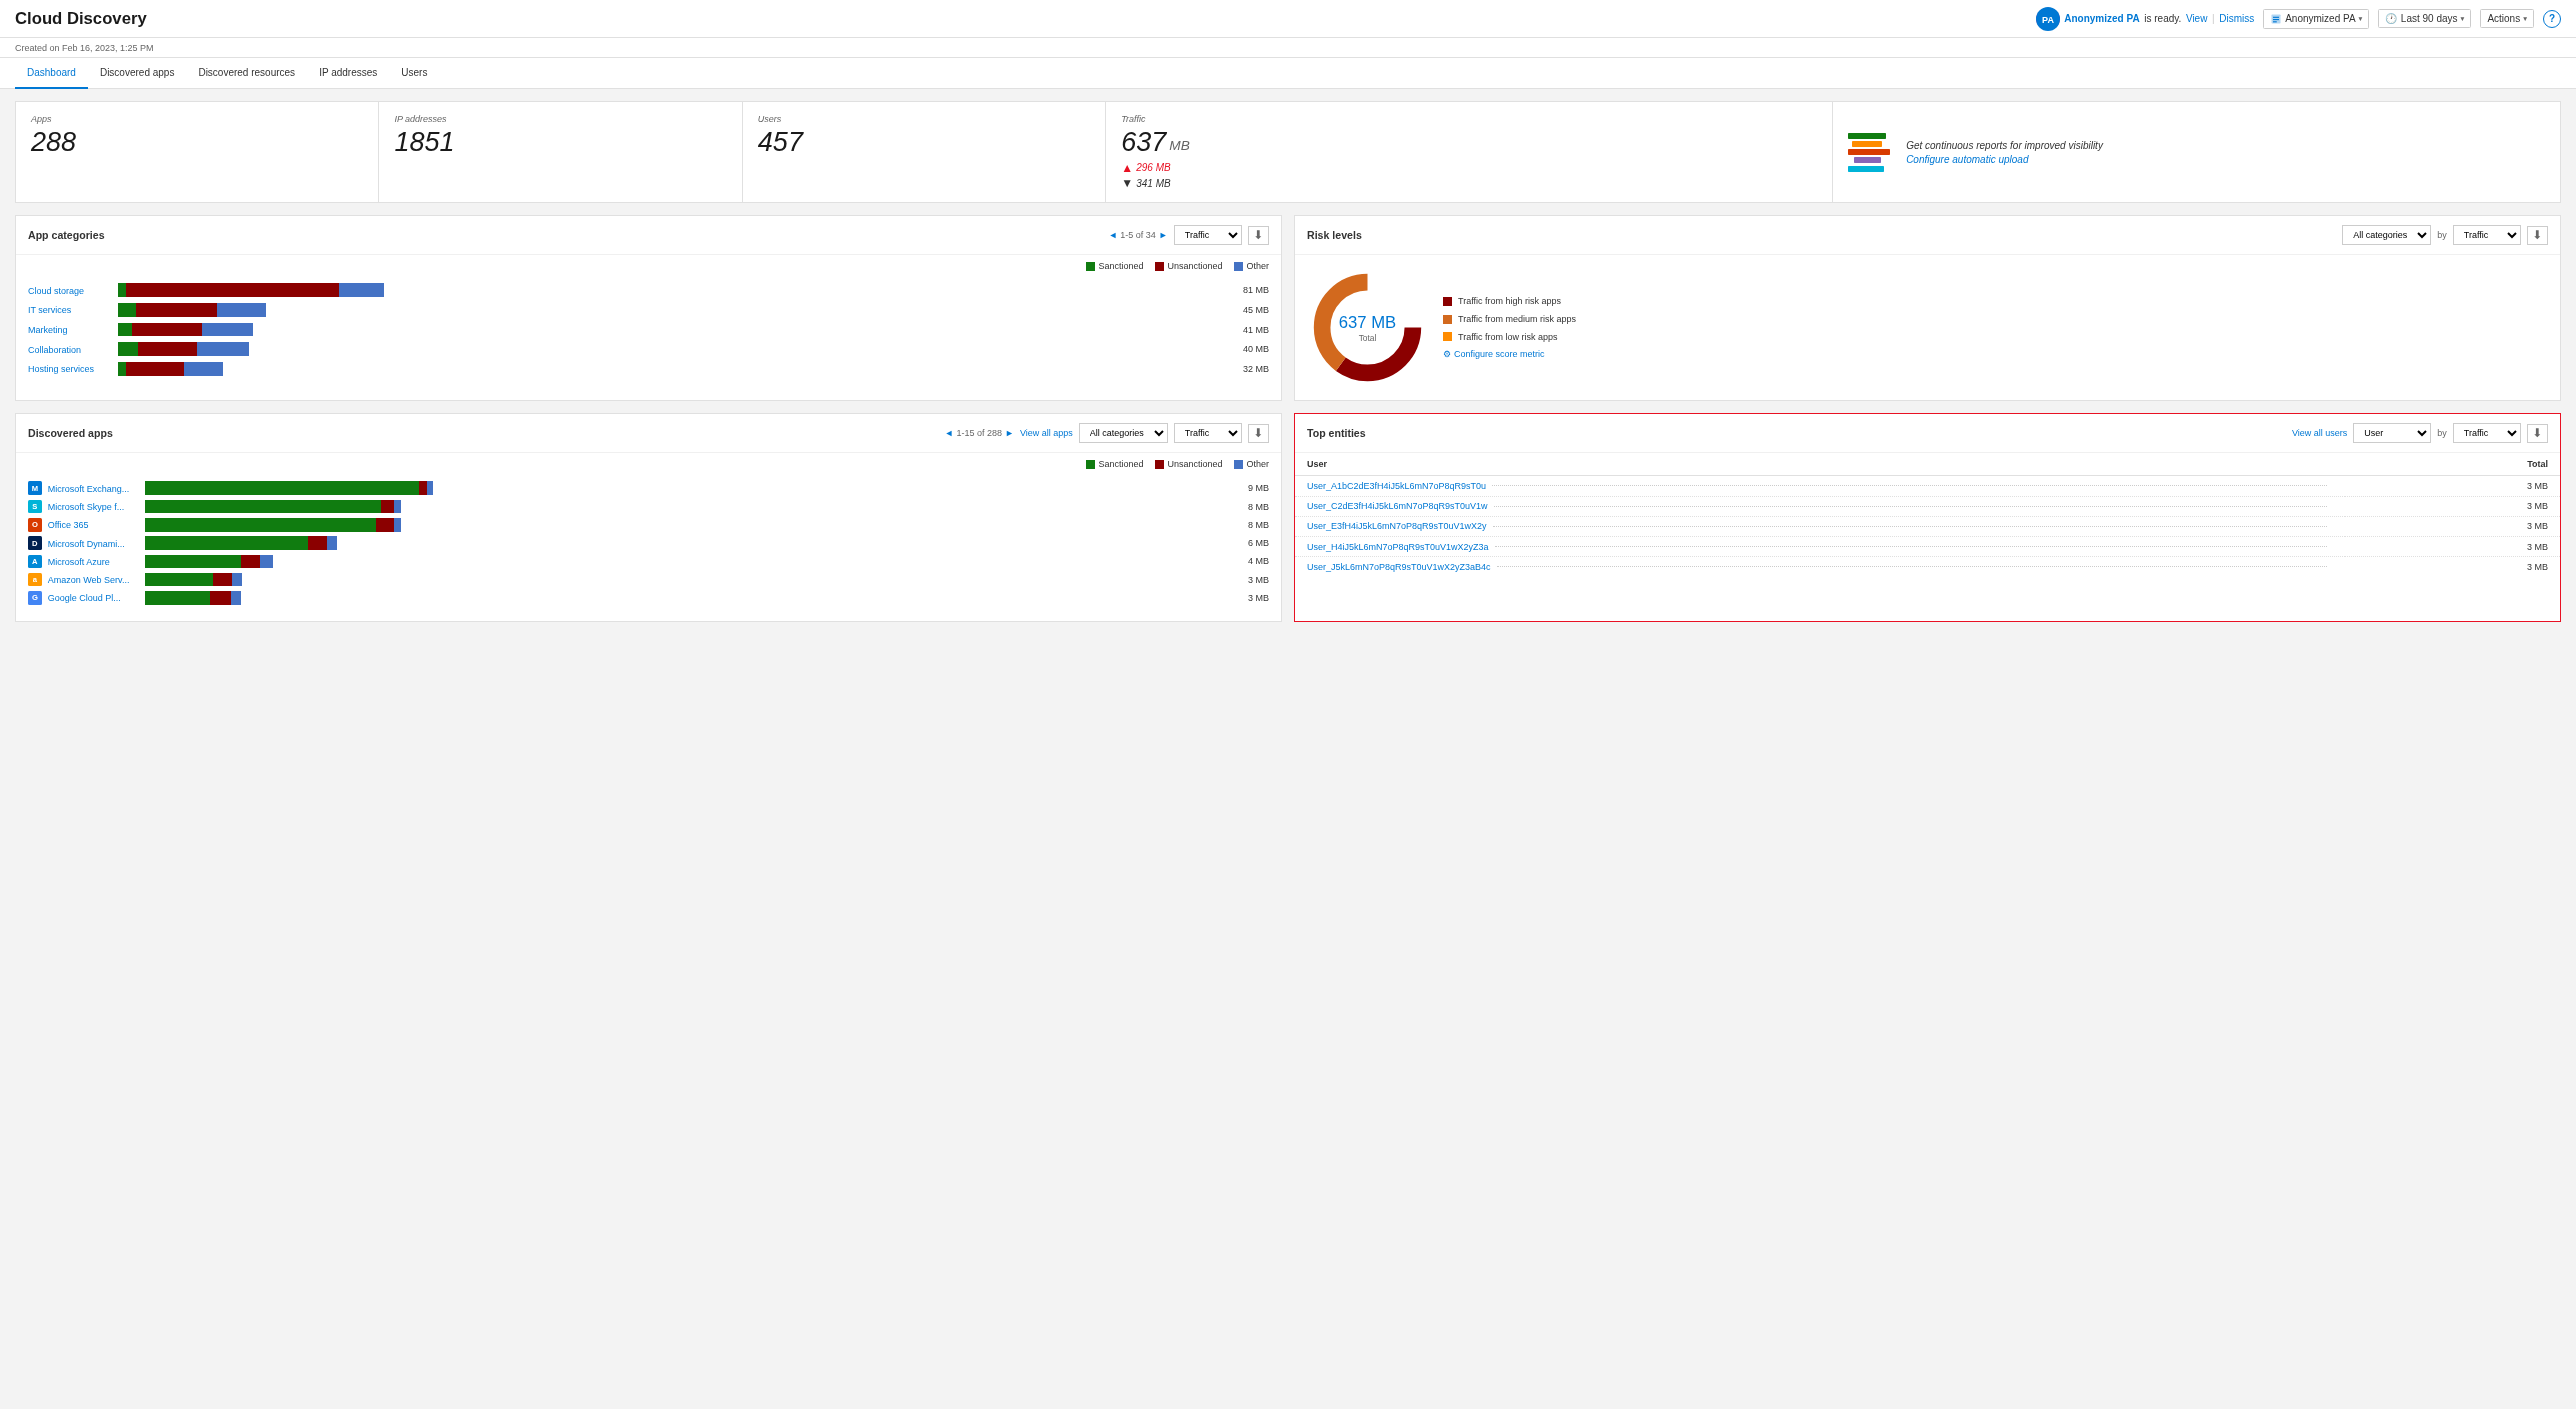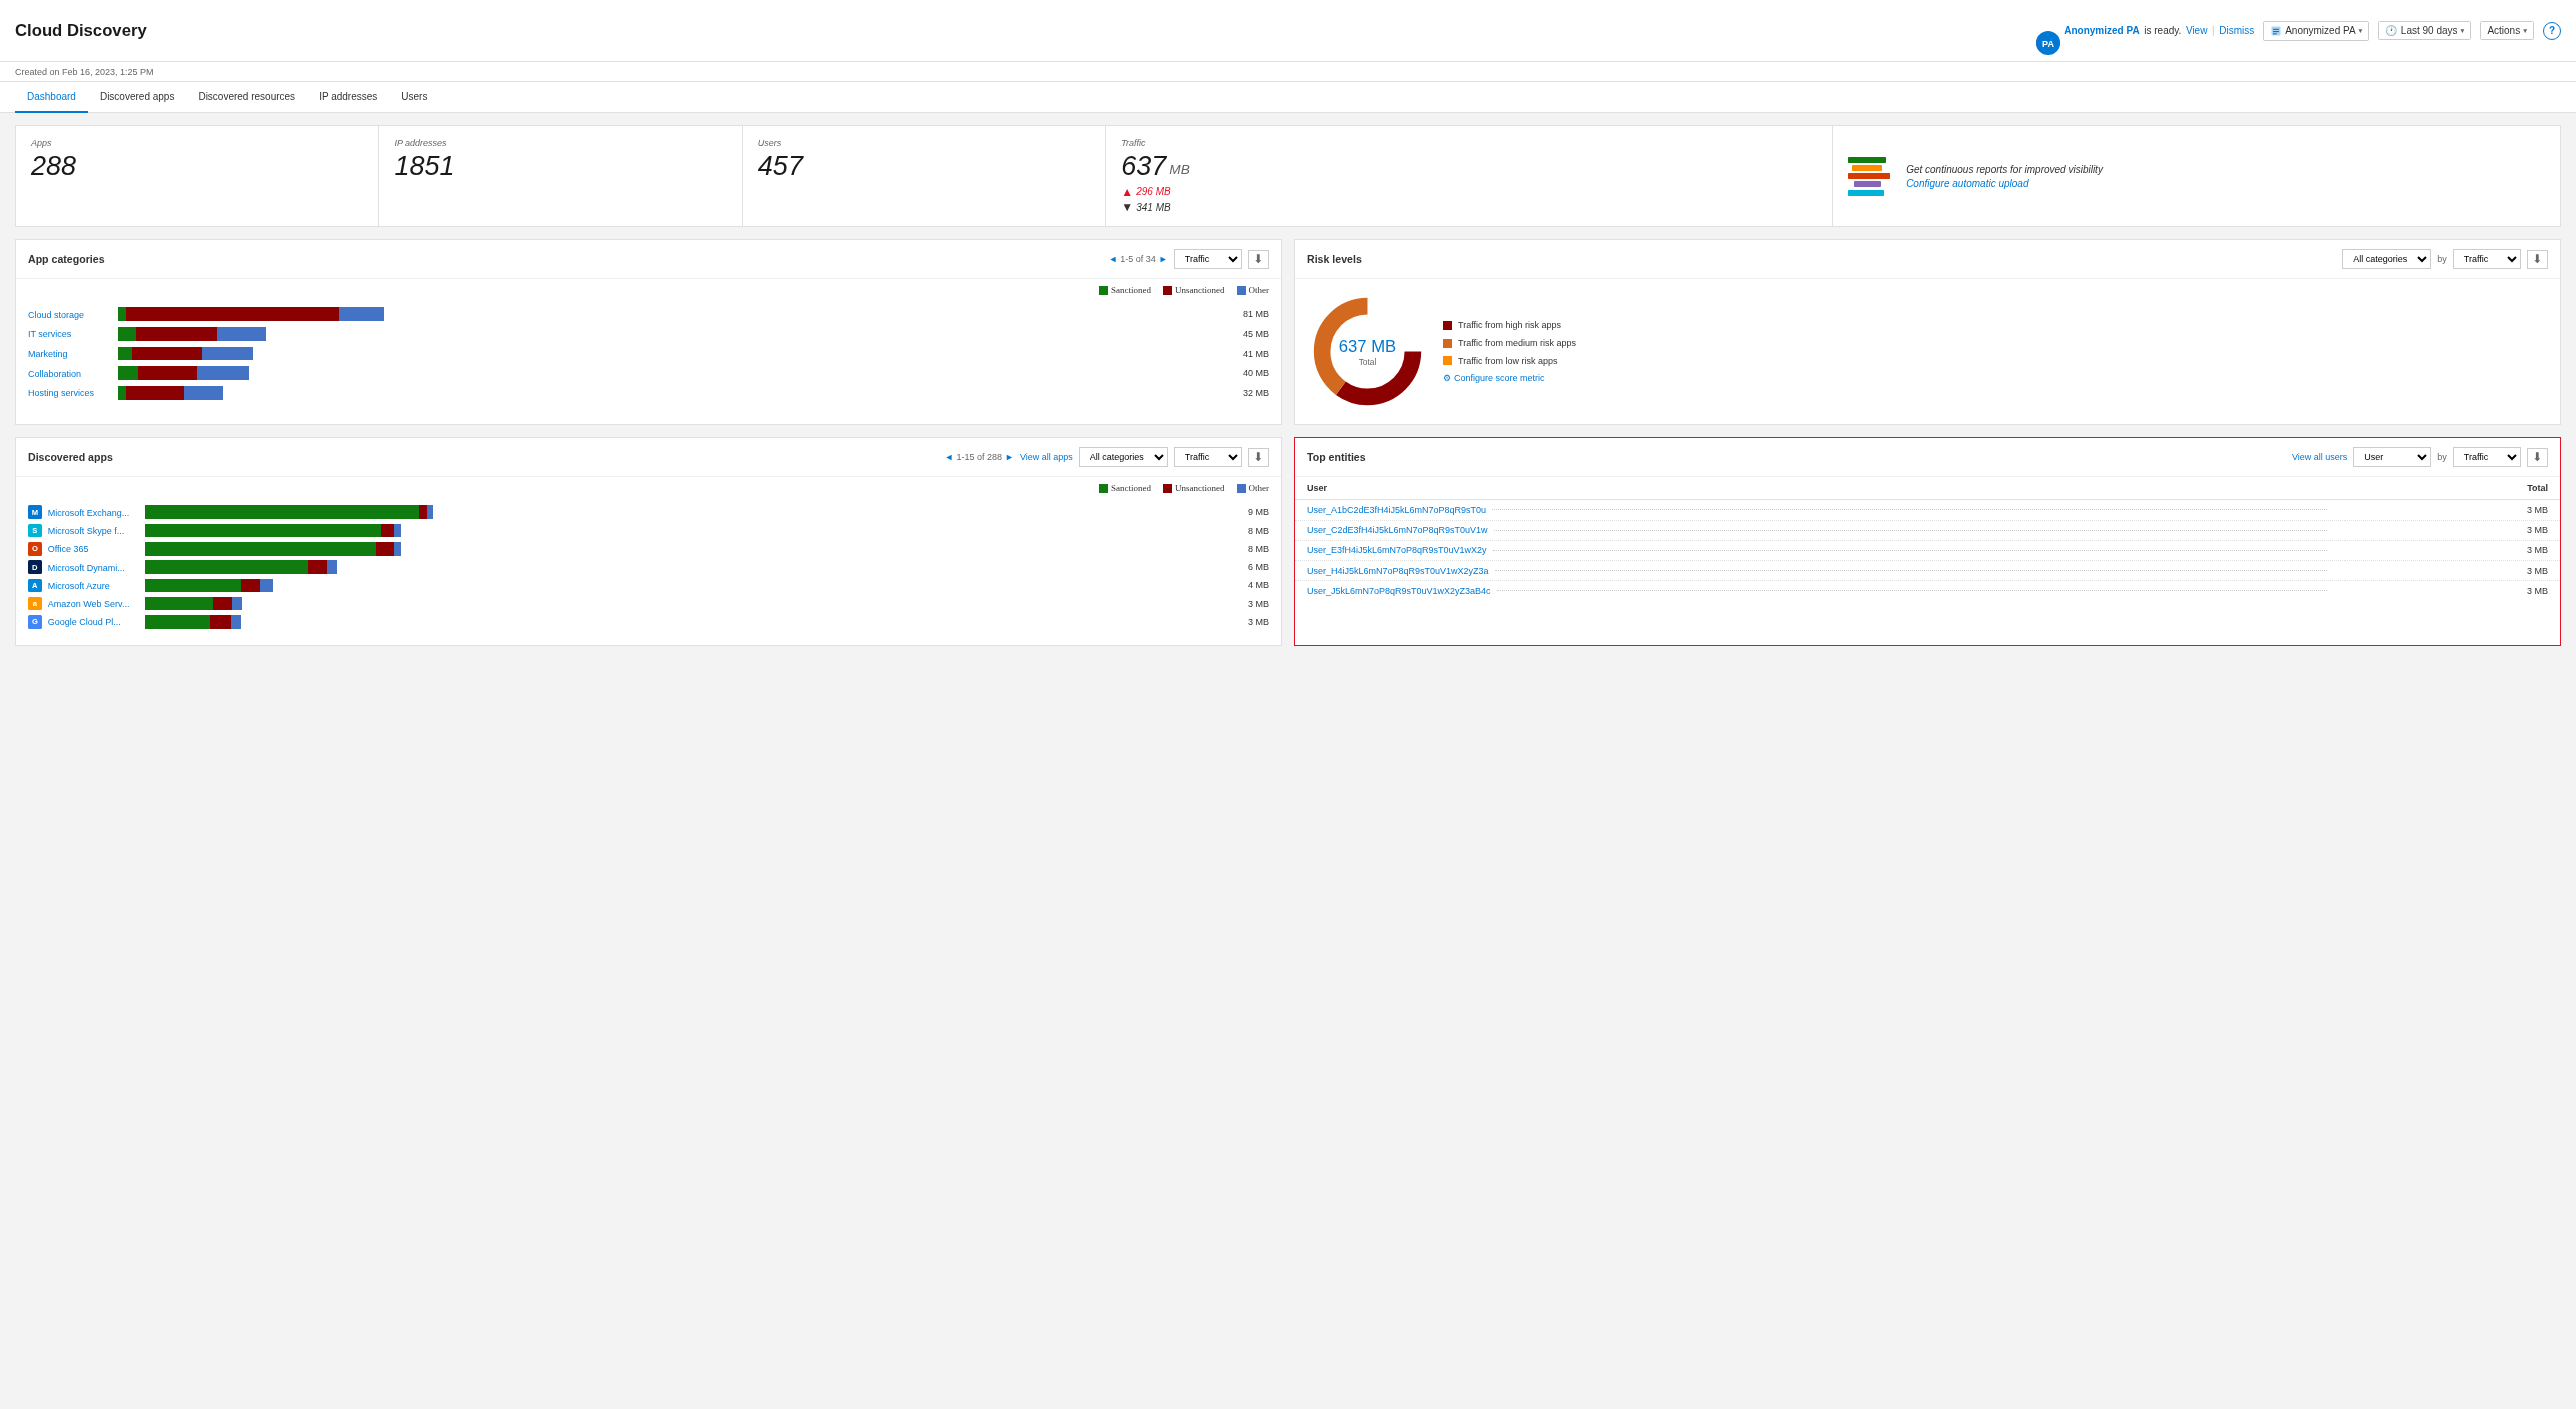--- a/index.html
+++ b/index.html
@@ -2,21 +2,21 @@
 <html style="font-size:12px"><head>
   <meta charset="utf-8">
   <style>
     * { box-sizing: border-box; margin: 0; padding: 0; }
     body { font-family: 'Segoe UI', Arial, sans-serif; font-size: 10px; color: #333; background: #f3f3f3; }
     
     .header { background: #fff; padding: 7.6px 15px; display: flex; align-items: center; justify-content: space-between; border-bottom: 0.8px solid #e0e0e0; }
     .header-title { font-size: 16.7px; font-weight: 700; color: #1a1a1a; }
     .header-right { display: flex; align-items: center; gap: 9px; font-size: 10px; }
     .header-right .ready-badge { display: flex; align-items: center; gap: 4.6px; }
-    .ready-icon { width: 24px; height: 22px; background: #ec4899; border-radius: 50%; display: flex; align-items: center; justify-content: center; color: white; font-weight: bold; font-size: 10.6px; margin-top: 24px; }
+    .ready-icon { width: 24px; height: 22px; background: #ec4899; border-radius: 50%; display: flex; align-items: center; justify-content: center; color: white; font-weight: bold; font-size: 10.6px; }
     .link-blue { color: #0078d4; cursor: pointer; text-decoration: none; }
     .separator { color: #ccc; }
     .dropdown-btn { display: flex; align-items: center; gap: 3px; padding: 3px 6px; border: 0.8px solid #ccc; background: #fff; cursor: pointer; border-radius: 1.5px; font-size: 10px; }
     .chevron { font-size: 7.6px; color: #666; }
     .help-btn { width: 18px; height: 18px; border-radius: 50%; border: 1.5px solid #0078d4; color: #0078d4; display: flex; align-items: center; justify-content: center; cursor: pointer; font-weight: bold; font-size: 10px; }
     
     .sub-header { background: #fff; padding: 4.6px 15px; font-size: 9px; color: #666; border-bottom: 0.8px solid #e0e0e0; }
     
     .nav-tabs { background: #fff; padding: 0 15px; display: flex; gap: 0; border-bottom: 1.5px solid #e0e0e0; }
     .nav-tab { padding: 9px 12px; cursor: pointer; font-size: 10px; color: #333; border-bottom: 2.3px solid transparent; margin-bottom: -1.5px; }
@@ -39,21 +39,21 @@
     .panel-header { display: flex; align-items: center; justify-content: space-between; padding: 9px 12px; border-bottom: 0.8px solid #f0f0f0; }
     .panel-title { font-size: 10.6px; font-weight: 600; color: #333; }
     .panel-controls { display: flex; align-items: center; gap: 6px; }
     .pagination { font-size: 9px; color: #666; display: flex; align-items: center; gap: 3px; }
     .page-arrow { cursor: pointer; color: #0078d4; font-size: 9px; }
     .select-box { padding: 3px 6px; border: 0.8px solid #ccc; font-size: 9px; cursor: pointer; background: #fff; min-width: 68px; }
     .download-btn { cursor: pointer; color: #666; font-size: 12px; border: 0.8px solid #ccc; padding: 1.5px 4.6px; background: #fff; }
     
     
     .legend { display: flex; align-items: center; justify-content: flex-end; gap: 12px; padding: 6px 12px; font-size: 9px; }
-    .legend-item { display: flex; align-items: flex-end; gap: 3px; font-family: Liberation Serif, serif; }
+    .legend-item { display: flex; align-items: flex-end; gap: 3px; }
     .legend-dot { width: 9px; height: 9px; }
     
     
     .bar-chart { padding: 6px 12px 12px; }
     .bar-row { display: flex; align-items: center; margin-bottom: 6px; gap: 6px; }
     .bar-label { width: 84px; flex-shrink: 0; }
     .bar-label a { color: #0078d4; text-decoration: none; font-size: 9px; }
     .bar-container { flex: 1; height: 13.7px; display: flex; }
     .bar-segment { height: 100%; }
     .bar-value { width: 34px; text-align: right; font-size: 9px; color: #333; flex-shrink: 0; }

